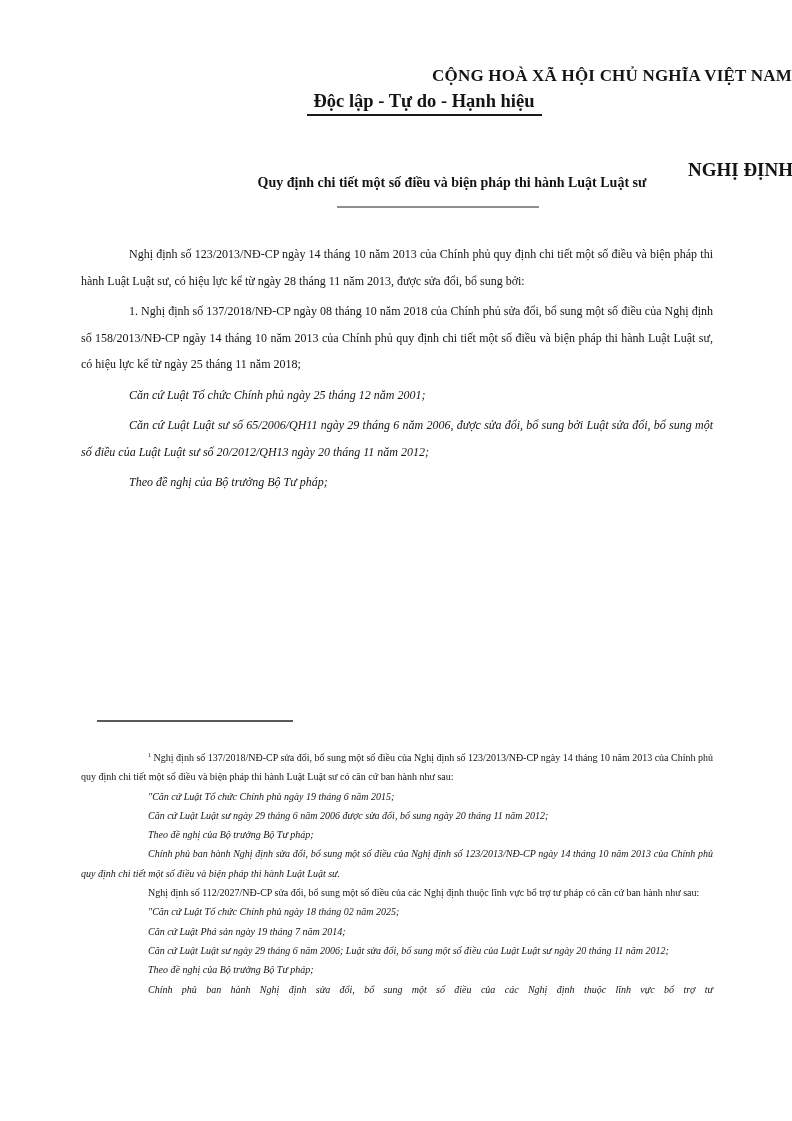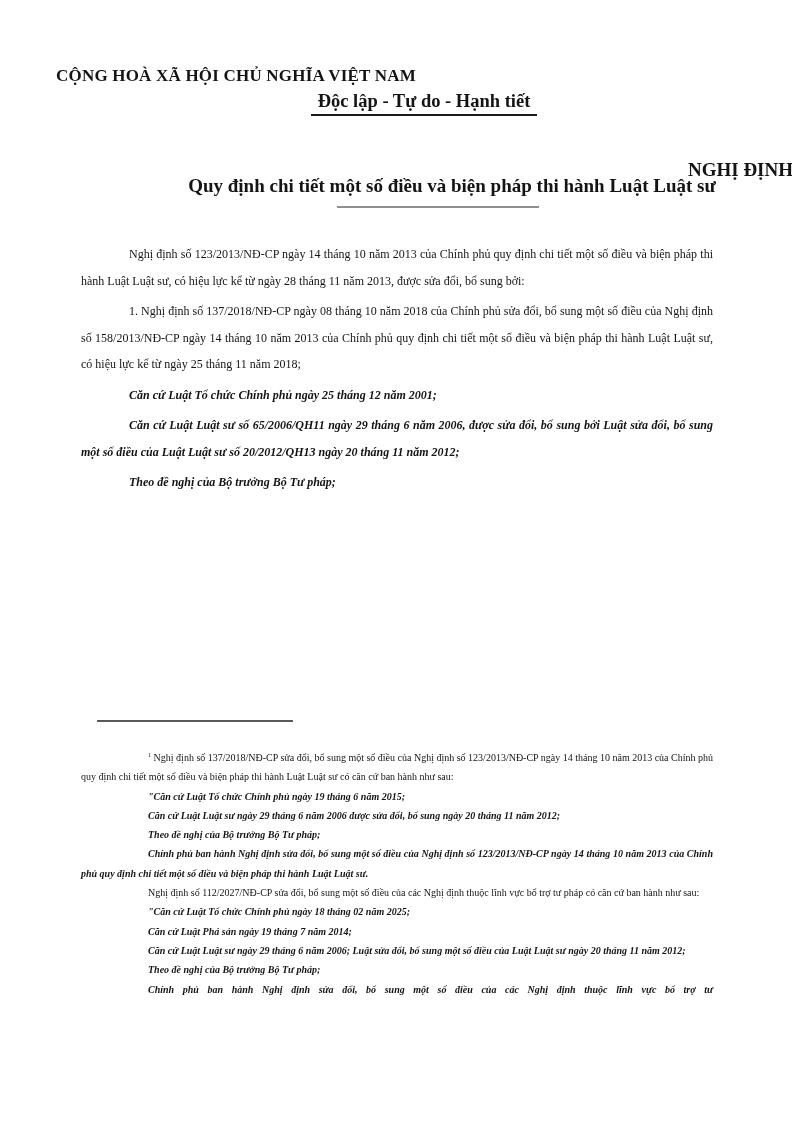--- a/index.html
+++ b/index.html
@@ -3,68 +3,68 @@
 <meta charset="utf-8">
 <style>
   html,body{margin:0;padding:0;background:#ffffff;}
   .page{
     position:relative;width:792px;height:1121px;margin:0 auto;
     background:#ffffff;color:#141414;overflow:hidden;
     font-family:"Liberation Serif","DejaVu Serif",serif;
   }
   .nat-header{
     position:absolute;top:66px;left:56px;width:736px;
-    text-align:left;font-size:17px;font-weight:bold;letter-spacing:0.2px;
+    text-align:right;font-size:17px;font-weight:bold;letter-spacing:0.2px;
   }
   .motto-row{
     position:absolute;top:91px;left:56px;width:736px;text-align:center;
   }
   .motto{
     display:inline-block;font-size:18.5px;font-weight:bold;
     padding:0 7px 2px 7px;border-bottom:2px solid #1a1a1a;
   }
   .doc-title{
     position:absolute;top:159px;left:61px;width:732px;
     text-align:right;font-size:19px;font-weight:bold;
   }
   .doc-subtitle{
     position:absolute;top:175px;left:112px;width:680px;
-    text-align:center;font-size:19px;font-weight:bold;
+    text-align:center;font-size:14px;font-weight:bold;
   }
   .subtitle-underline{
     position:absolute;top:206px;left:337px;width:202px;height:2px;
     background:#8f8f8f;
   }
   .doc-body{
     position:absolute;top:241px;left:81px;width:632px;
     font-size:12px;line-height:26.5px;text-align:justify;
   }
   .doc-body p{margin:0 0 4px 0;text-indent:48px;}
-  .it{font-style:italic;font-weight:bold;}
+  .it{font-style:italic;}
   sup.ref{font-size:0.62em;vertical-align:super;line-height:0;}
   .fn-sep{
     position:absolute;top:720px;left:97px;width:196px;height:2px;
     background:#5a5a5a;
   }
   .footnotes{
     position:absolute;top:748px;left:81px;width:632px;
     font-size:10px;line-height:19.3px;text-align:justify;
   }
   .footnotes p{margin:0;text-indent:67px;}
   .footnotes p.fill{text-align-last:justify;}
 </style>
 </head>
 <body>
 
 <div class="page">
 
   <div class="nat-header">CỘNG HOÀ XÃ HỘI CHỦ NGHĨA VIỆT NAM</div>
 
   <div class="motto-row">
-    <span class="motto">Độc lập - Tự do - Hạnh tiết</span>
+    <span class="motto">Độc lập - Tự do - Hạnh hiệu</span>
   </div>
 
   <div class="doc-title">NGHỊ ĐỊNH</div>
 
   <div class="doc-subtitle">Quy định chi tiết một số điều và biện pháp thi hành Luật Luật sư</div>
 
   <div class="subtitle-underline"></div>
 
   <div class="doc-body">
     <p>Nghị định số 123/2013/NĐ-CP ngày 14 tháng 10 năm 2013 của Chính phủ quy định chi tiết một số điều và biện pháp thi hành Luật Luật sư, có hiệu lực kể từ ngày 28 tháng 11 năm 2013, được sửa đổi, bổ sung bởi:</p>

